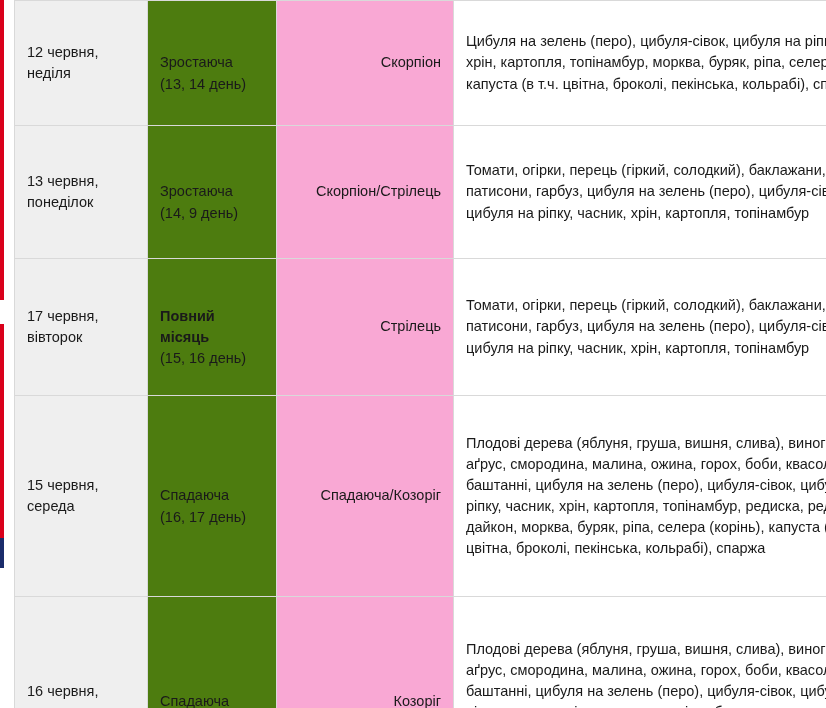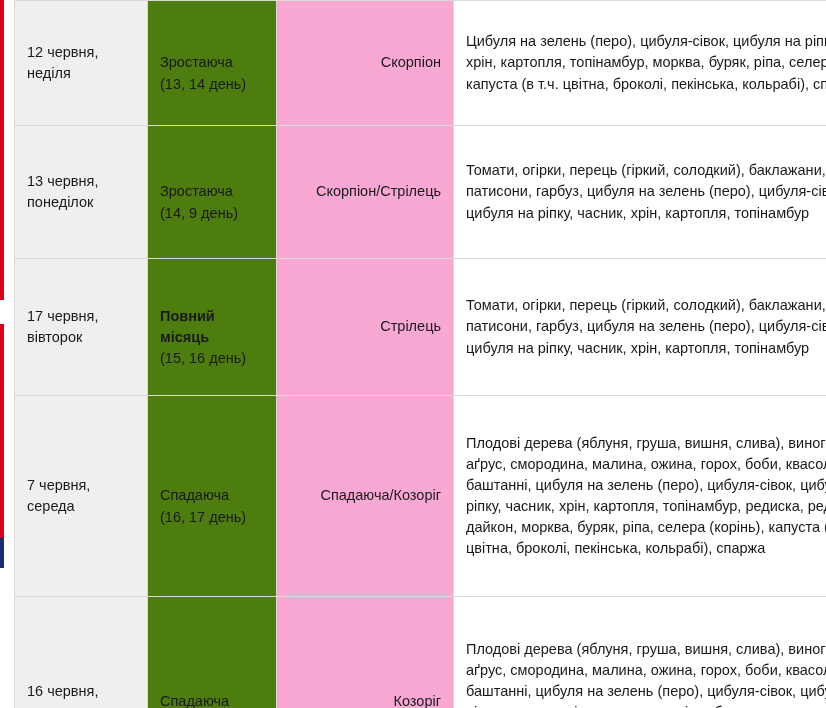--- a/index.html
+++ b/index.html
@@ -101,21 +101,21 @@
         <td class="col-date cell-date">17 червня,
 вівторок</td>
         <td class="col-phase cell-phase">
           <span class="phase-label phase-strong">Повний місяць</span> 
           <span class="phase-days">(15, 16 день)</span>
         </td>
         <td class="col-sign cell-sign">Стрілець</td>
         <td class="col-plants cell-plants">Томати, огірки, перець (гіркий, солодкий), баклажани, кабачки, патисони, гарбуз, цибуля на зелень (перо), цибуля-сівок, цибуля на ріпку, часник, хрін, картопля, топінамбур</td>
       </tr>
       <tr class="r3">
-        <td class="col-date cell-date">7 червня,
+        <td class="col-date cell-date">15 червня,
 середа</td>
         <td class="col-phase cell-phase">
           <span class="phase-label">Спадаюча</span> 
           <span class="phase-days">(16, 17 день)</span>
         </td>
         <td class="col-sign cell-sign">Спадаюча/Козоріг</td>
         <td class="col-plants cell-plants">Плодові дерева (яблуня, груша, вишня, слива), виноград, аґрус, смородина, малина, ожина, горох, боби, квасоля, баштанні, цибуля на зелень (перо), цибуля-сівок, цибуля на ріпку, часник, хрін, картопля, топінамбур, редиска, редька, дайкон, морква, буряк, ріпа, селера (корінь), капуста (в т.ч. цвітна, броколі, пекінська, кольрабі), спаржа</td>
       </tr>
       <tr class="r4">
         <td class="col-date cell-date">16 червня,

